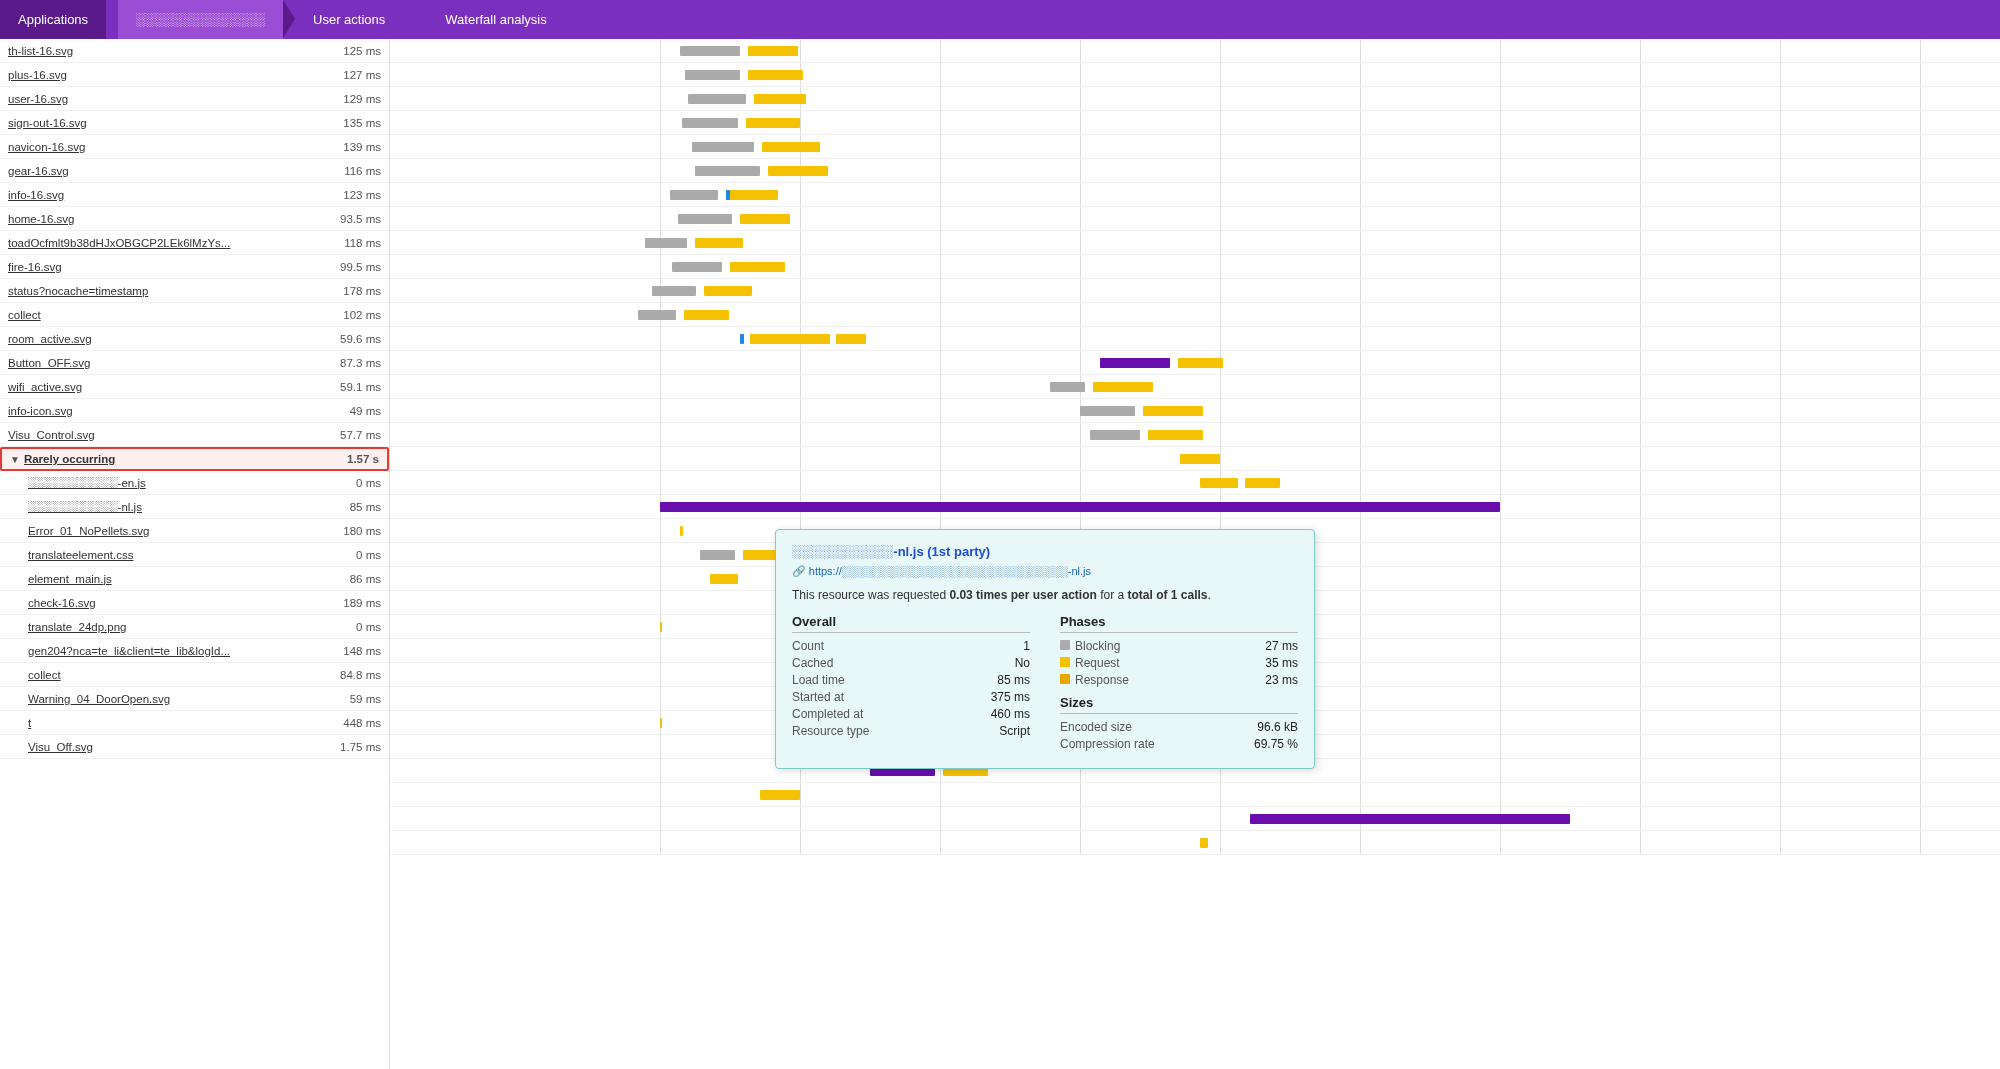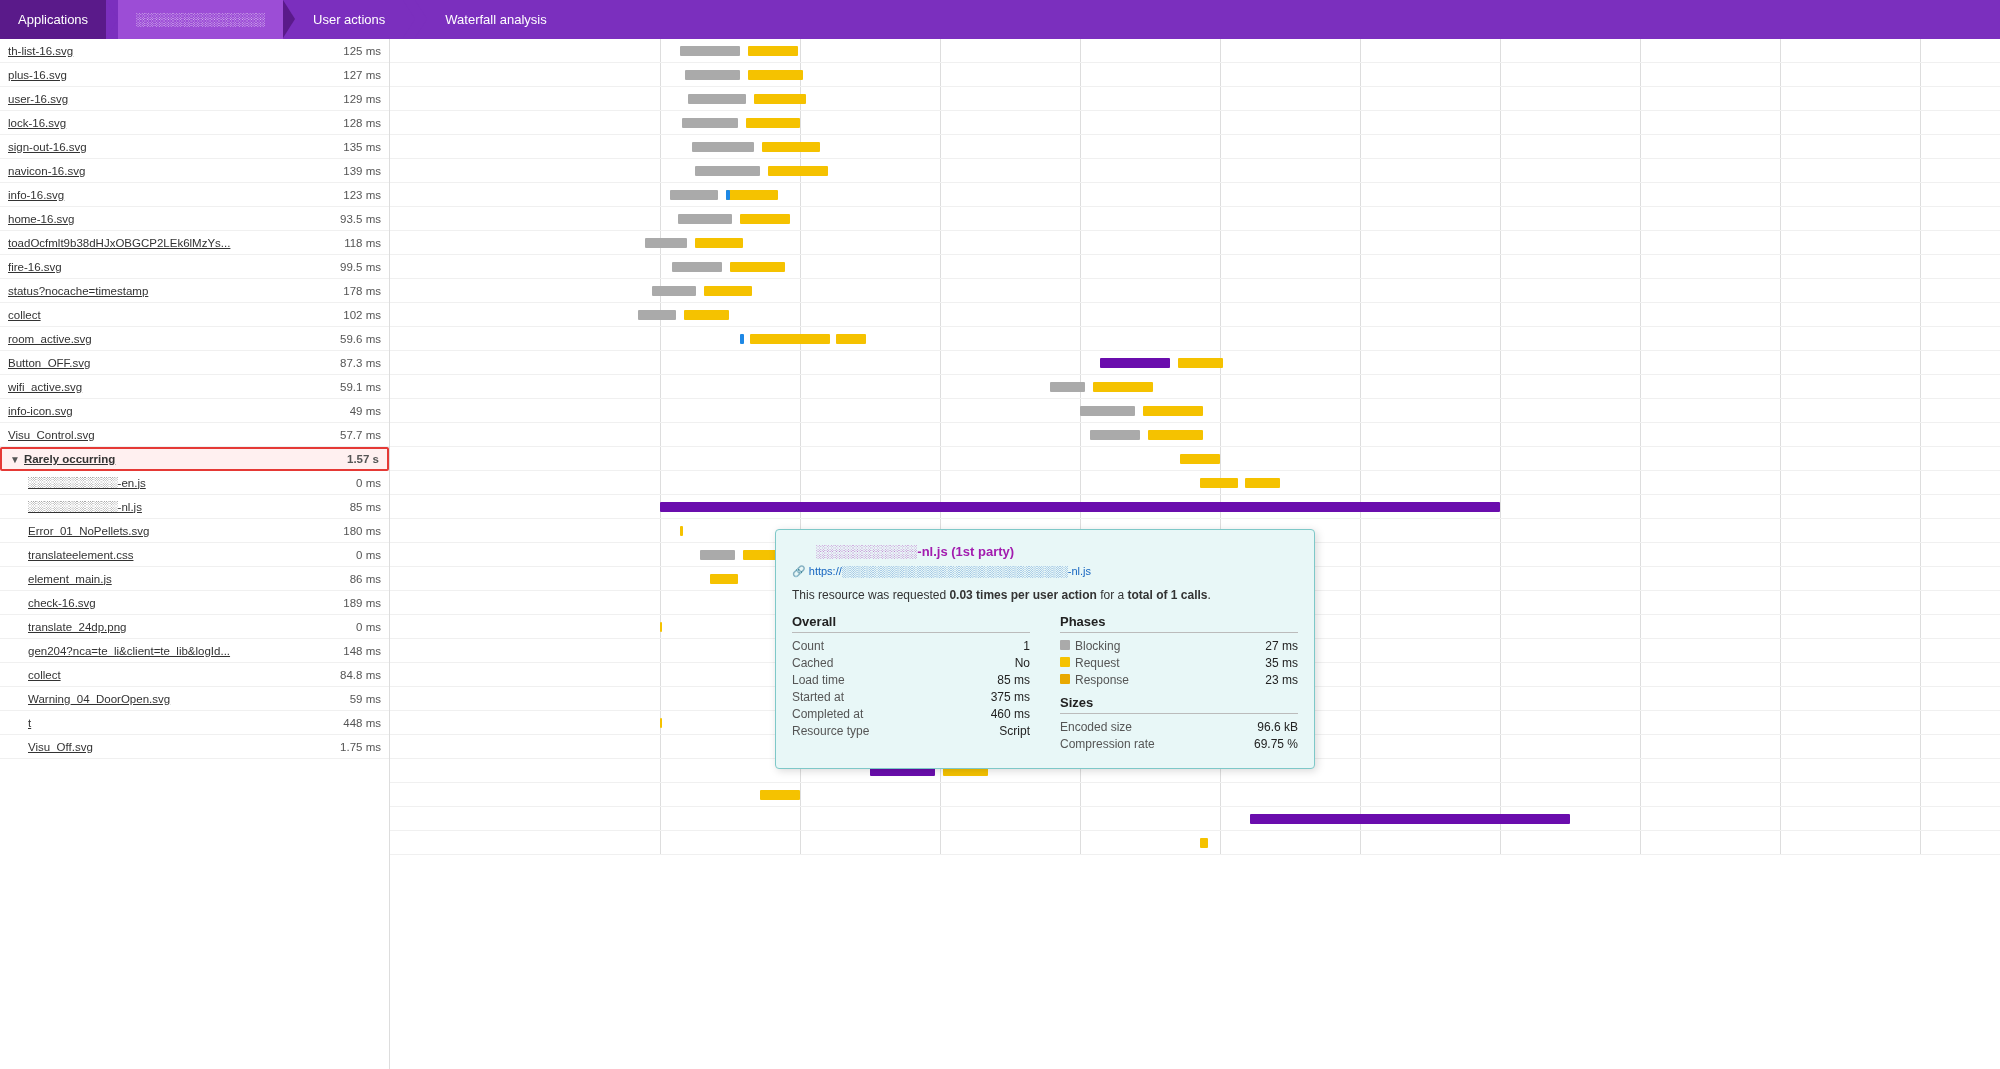--- a/index.html
+++ b/index.html
@@ -133,23 +133,22 @@
       background: #e8f7f7;
       border: 1px solid #7ec8c8;
       border-radius: 4px;
       padding: 14px 16px;
       z-index: 100;
       box-shadow: 2px 2px 8px rgba(0,0,0,0.15);
     }
     .tooltip-title {
       font-size: 13px;
       font-weight: 600;
-      color: #a21caf;
+      color: #1d4ed8;
       margin-bottom: 6px;
-      margin-left: 24px;
     }
     .tooltip-url {
       font-size: 11px;
       color: #1565c0;
       margin-bottom: 10px;
       word-break: break-all;
     }
     .tooltip-url a { color: #1565c0; text-decoration: none; }
     .tooltip-desc {
       font-size: 12px;
@@ -222,30 +221,30 @@
       </div>
       <div class="resource-row">
         <span class="resource-name">plus-16.svg</span>
         <span class="resource-time">127 ms</span>
       </div>
       <div class="resource-row">
         <span class="resource-name">user-16.svg</span>
         <span class="resource-time">129 ms</span>
       </div>
       <div class="resource-row">
-        <span class="resource-name">lock-16.svg</span>
-        <span class="resource-time">128 ms</span>
-      </div>
-      <div class="resource-row">
         <span class="resource-name">sign-out-16.svg</span>
         <span class="resource-time">135 ms</span>
       </div>
       <div class="resource-row">
         <span class="resource-name">navicon-16.svg</span>
         <span class="resource-time">139 ms</span>
+      </div>
+      <div class="resource-row">
+        <span class="resource-name">gear-16.svg</span>
+        <span class="resource-time">116 ms</span>
       </div>
       <div class="resource-row">
         <span class="resource-name">info-16.svg</span>
         <span class="resource-time">123 ms</span>
       </div>
       <div class="resource-row">
         <span class="resource-name">home-16.svg</span>
         <span class="resource-time">93.5 ms</span>
       </div>
       <div class="resource-row">

